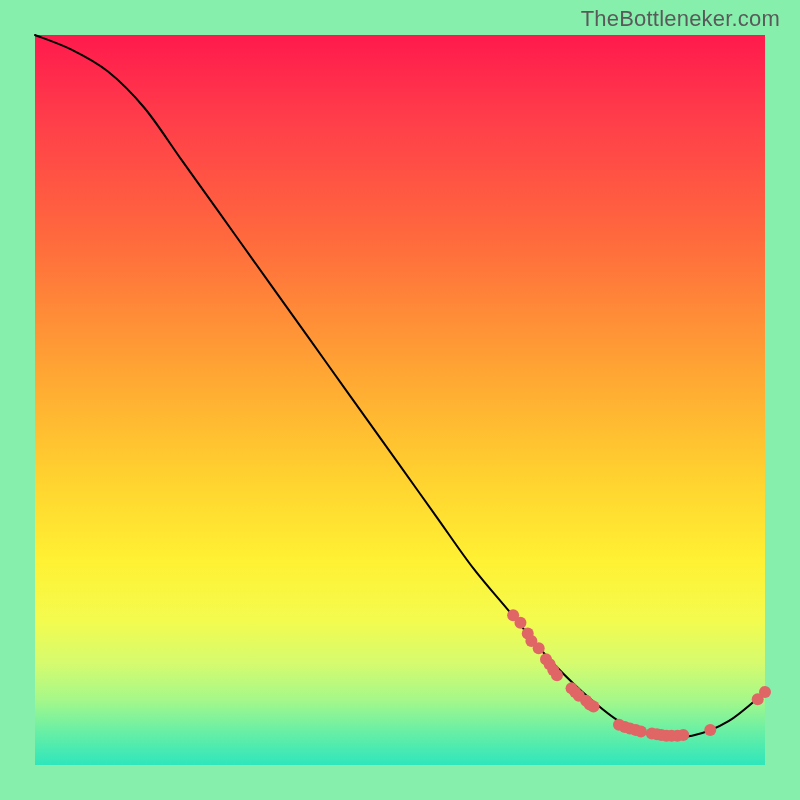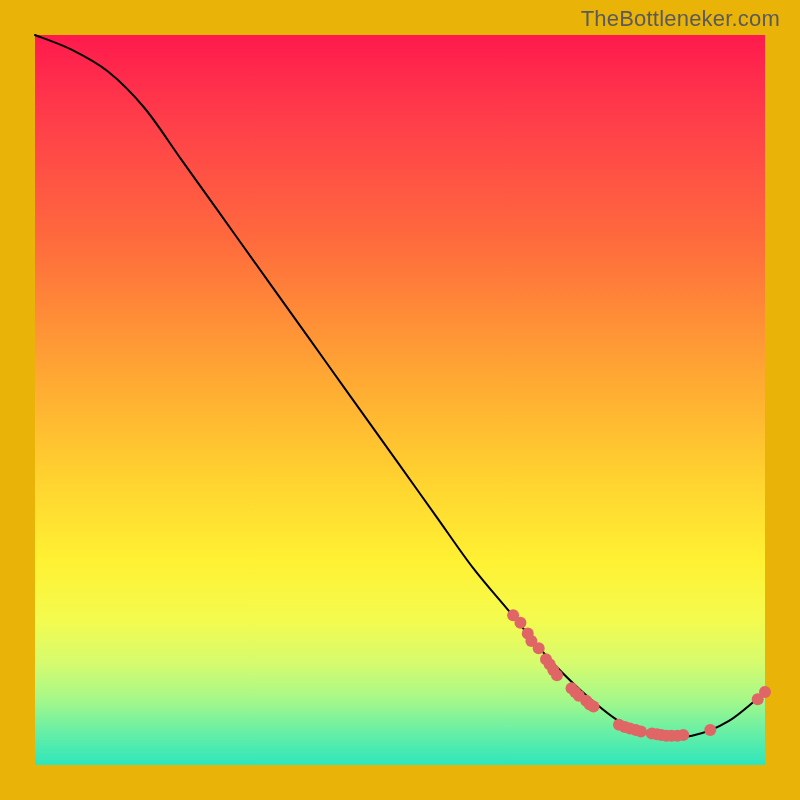--- a/index.html
+++ b/index.html
@@ -8,21 +8,21 @@
     width: 800px;
     height: 800px;
     background: #000;
     overflow: hidden;
     font-family: Arial, Helvetica, sans-serif;
   }
   .stage {
     position: relative;
     width: 800px;
     height: 800px;
-    background: #eab308;
+    background: #86efac;
   }
   .plot {
     position: absolute;
     left: 35px;
     top: 35px;
     width: 730px;
     height: 730px;
     background: linear-gradient(to bottom,
       #ff1a4d 0%,
       #ff3f4a 12%,

